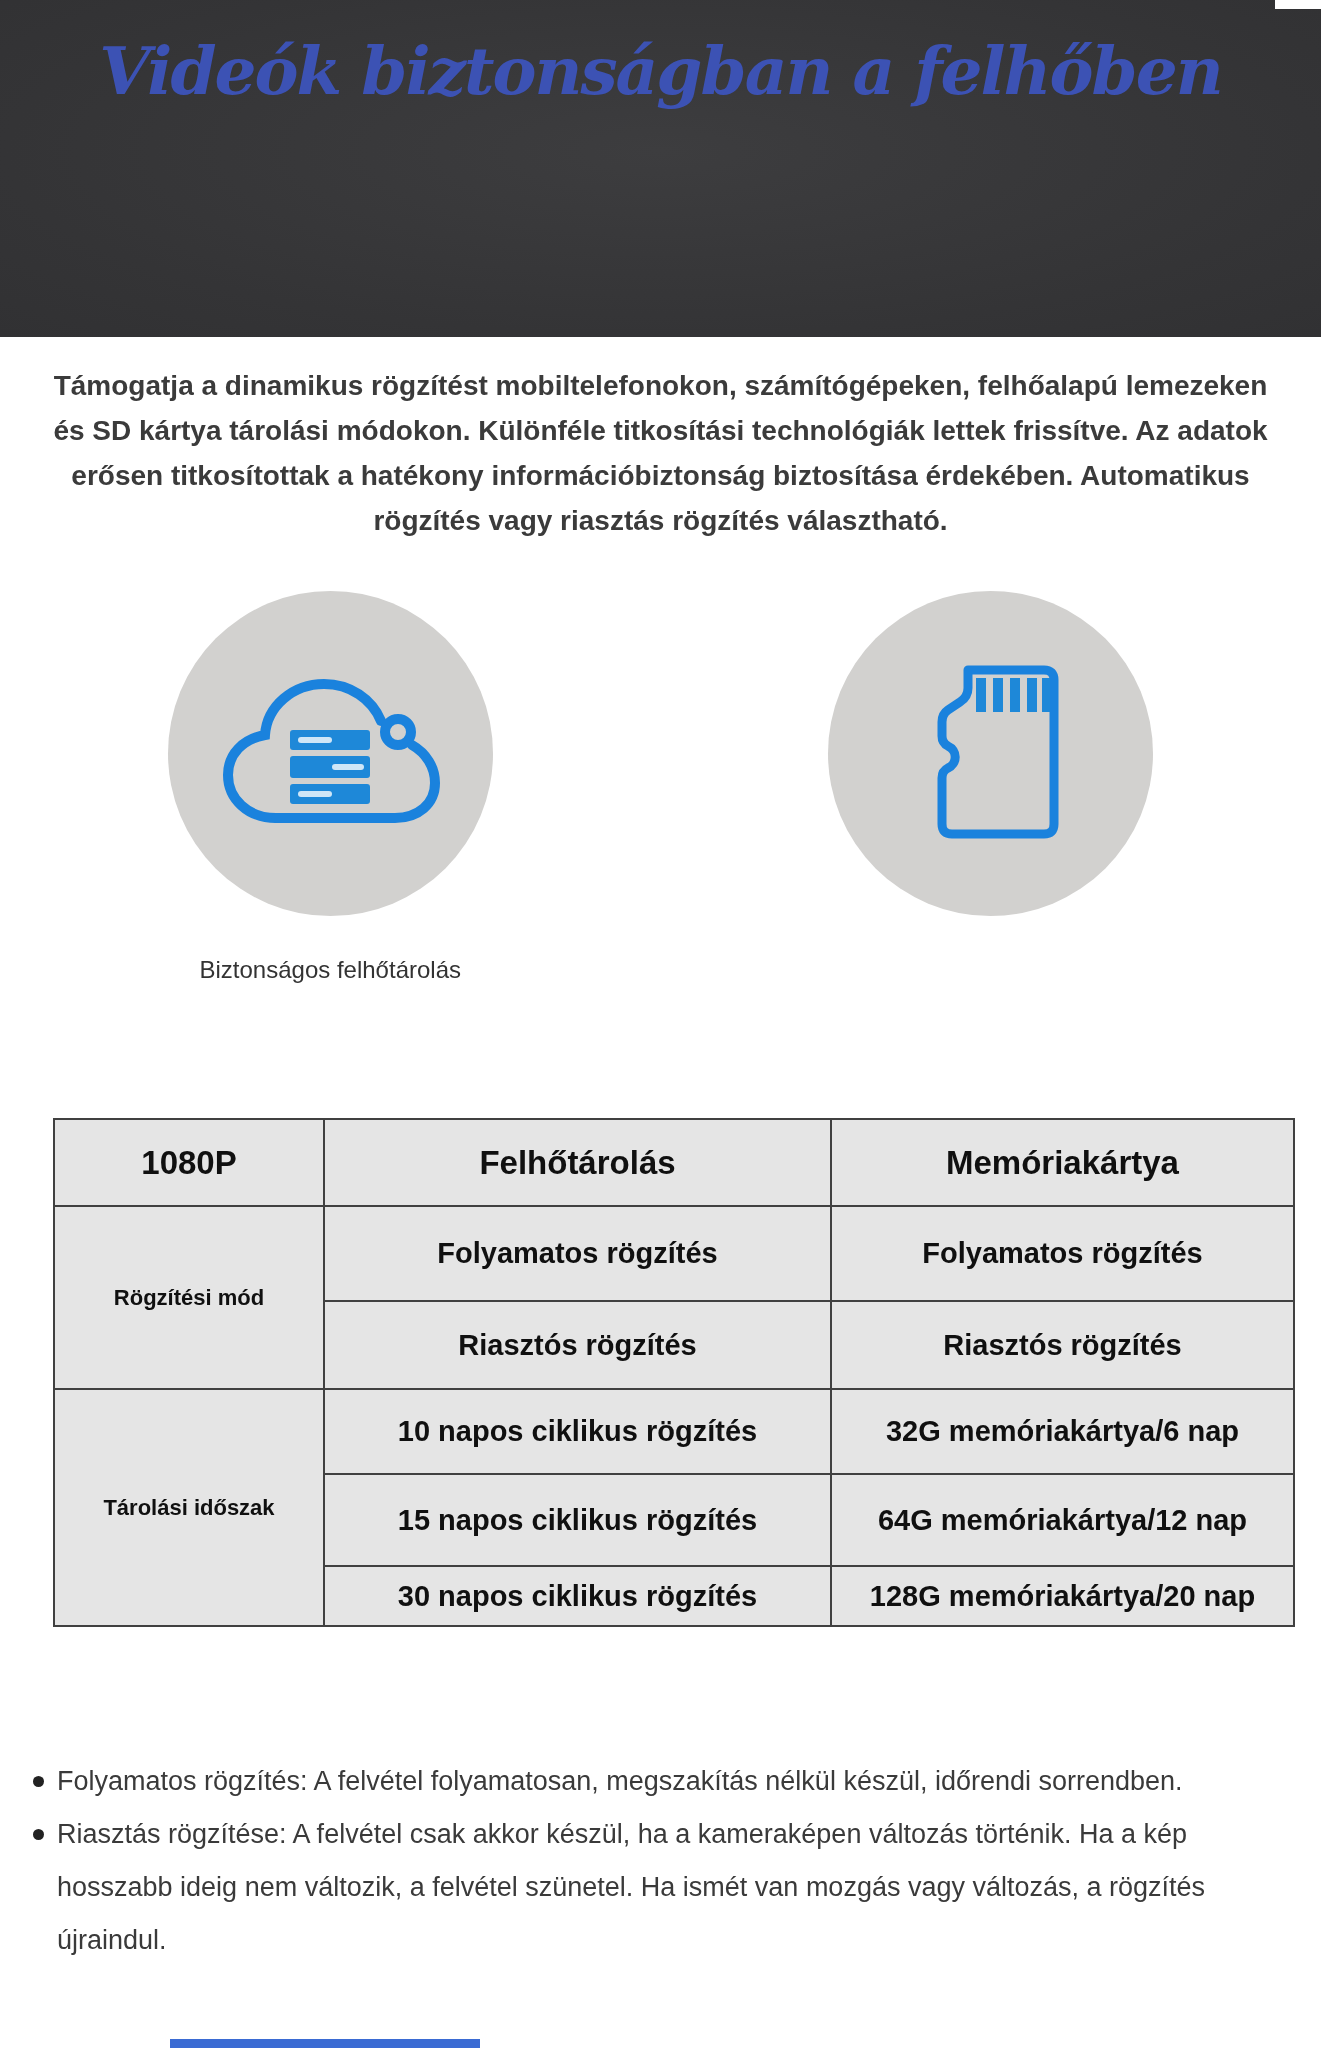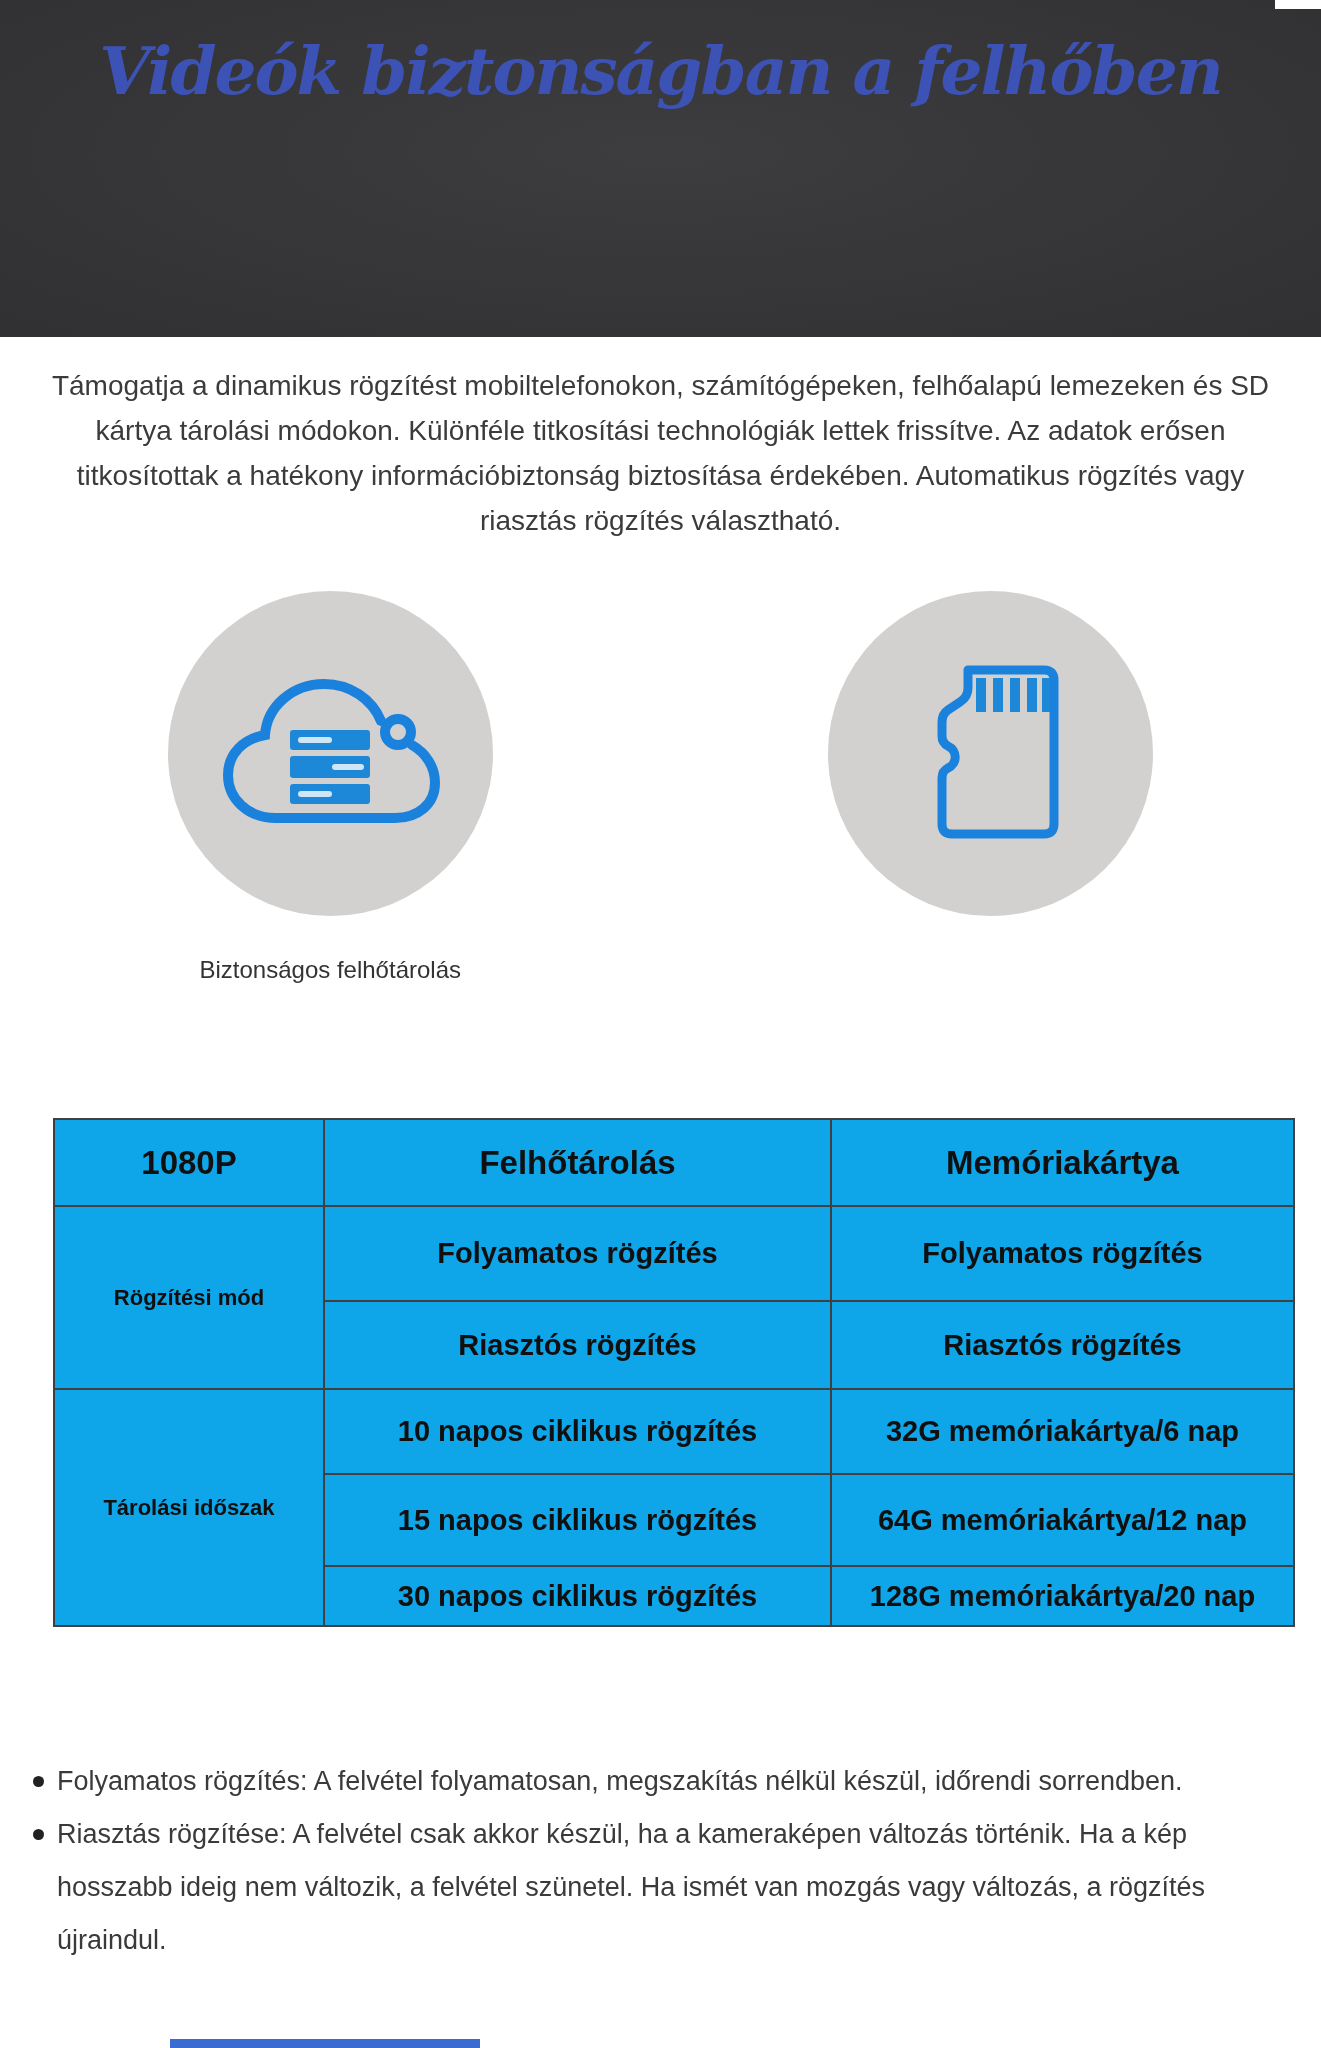--- a/index.html
+++ b/index.html
@@ -14,21 +14,21 @@
   .hero-title {
     padding-top: 32px; text-align: center;
     font-family: "DejaVu Serif", serif; font-style: italic; font-weight: bold;
     font-size: 66px; letter-spacing: -2px; color: #3c52b4;
   }
   .corner-notch { position: absolute; top: 0; right: 0; width: 46px; height: 9px; background: #ffffff; }
 
   
   .intro {
     width: 1252px; margin: 26px auto 0; text-align: center;
-    font-size: 28px; line-height: 45px; color: #3b3b3b;
+    font-size: 28px; line-height: 45px; color: #3b3b3b; font-weight: bold;
   }
 
   
   .features { display: flex; margin-top: 48px; }
   .feature { width: 50%; display: flex; flex-direction: column; align-items: center; }
   .circle {
     width: 325px; height: 325px; border-radius: 50%;
     background: #d2d1cf; display: flex; align-items: center; justify-content: center;
   }
   .caption { margin-top: 30px; text-align: center; font-size: 24px; line-height: 48px; color: #333333; }
@@ -36,21 +36,21 @@
   
   .spec-table {
     margin: 124px 0 0 53px; border-collapse: collapse; table-layout: fixed;
     width: 1240px;
   }
   .spec-table col.c1 { width: 270px; }
   .spec-table col.c2 { width: 507px; }
   .spec-table col.c3 { width: 463px; }
   .spec-table th, .spec-table td {
     border: 2px solid #404040; text-align: center; vertical-align: middle;
-    font-weight: bold; color: #101010; background: #0ea5e9; white-space: nowrap; overflow: visible;
+    font-weight: bold; color: #101010; background: #e5e5e5; white-space: nowrap; overflow: visible;
   }
   .spec-table th { font-size: 33px; height: 87px; }
   .spec-table td { font-size: 29px; }
   .spec-table td.group { font-size: 22px; }
   .r1 { height: 95px; } .r2 { height: 88px; } .r3 { height: 85px; } .r4 { height: 92px; } .r5 { height: 60px; }
 
   
   .bullets { margin: 128px 0 0 33px; width: 1272px; list-style: none; }
   .bullets li {
     position: relative; padding-left: 24px;

